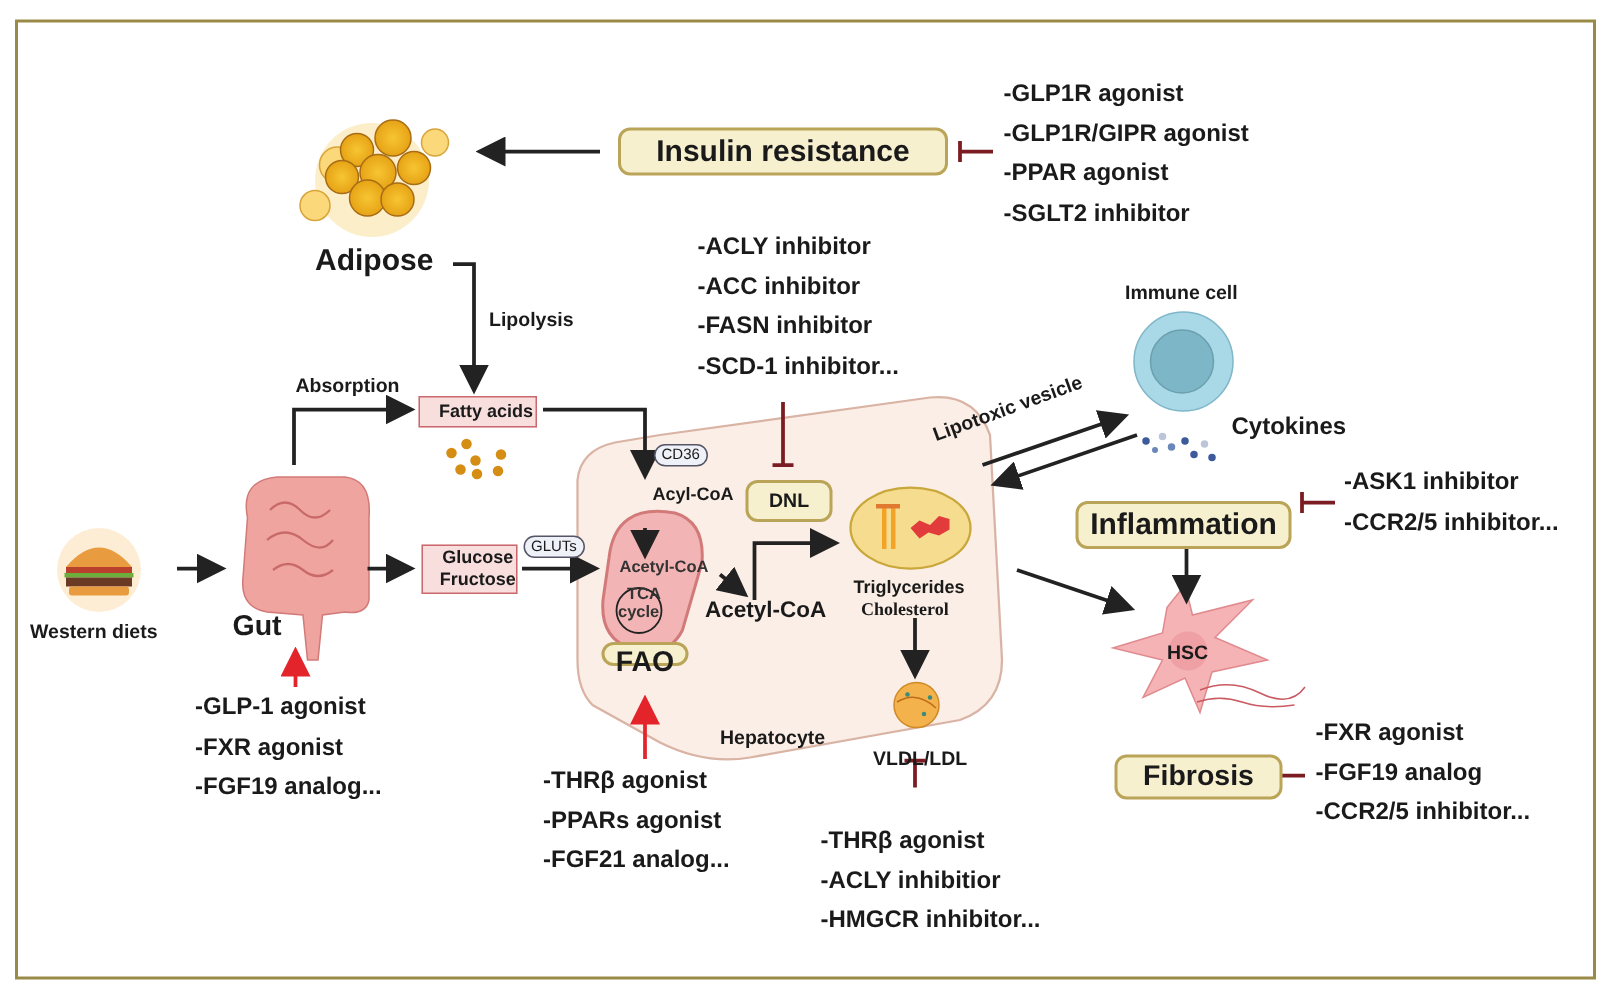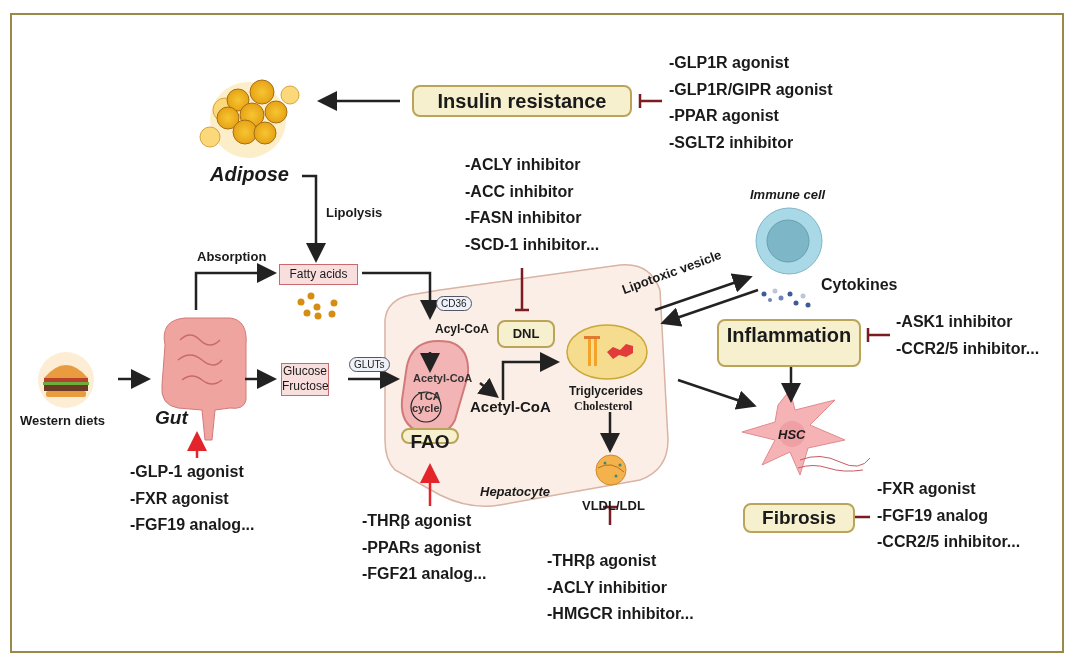--- a/index.html
+++ b/index.html
@@ -2,23 +2,23 @@
 <html><head>
 <meta charset="utf-8">
 <style>
   html,body{margin:0;padding:0;background:#fff;}
   body{width:1080px;height:667px;position:relative;overflow:hidden;font-family:"Liberation Sans",sans-serif;color:#1a1a1a;}
   .frame{position:absolute;left:10px;top:13px;width:1054px;height:640px;border:2px solid #9a8a48;box-sizing:border-box;}
   svg.canvas{position:absolute;left:0;top:0;}
   .t{position:absolute;white-space:nowrap;font-weight:bold;}
   .drug{font-size:16px;line-height:26.5px;font-weight:bold;}
   .box{position:absolute;background:#f6f0cf;border:2px solid #b9a458;border-radius:8px;font-weight:bold;text-align:center;box-sizing:border-box;}
-  .pbox{position:absolute;background:#f9dede;border:1.5px solid #c9696e;font-weight:normal;text-align:center;font-size:12px;box-sizing:border-box;line-height:15px;}
+  .pbox{position:absolute;background:#f9dede;border:1.5px solid #c9696e;font-weight:bold;text-align:center;font-size:12px;box-sizing:border-box;line-height:15px;padding-left:11px;}
   .pill{position:absolute;border:1px solid #556;border-radius:9px;background:#eef1f8;font-size:10px;padding:0 4px;line-height:13px;}
-  .ital{font-style:italic;}
+  .ital{}
 </style>
 </head>
 <body>
 
 <div class="frame"></div>
 
 <svg class="canvas" width="1080" height="667">
   <defs>
     <marker id="ah" markerWidth="8" markerHeight="8" refX="6" refY="4" orient="auto">
         <path d="M0,0 L8,4 L0,8 z" fill="#222"></path>
@@ -142,25 +142,25 @@
     <path d="M522,268 L522,310 M515,310 L529,310"></path>
     <path d="M868,335 L890,335 M868,328 L868,342"></path>
     <path d="M848,517 L870,517 M848,510 L848,524"></path>
     <path d="M603,507 L617,507 M610,507 L610,525"></path>
   </g>
 </svg>
 
 <div class="box" style="left:412px;top:85px;width:220px;height:32px;font-size:20px;line-height:28px;"><span>Insulin resistance</span></div>
 <div class="box" style="left:497px;top:320px;width:58px;height:28px;font-size:13px;line-height:24px;"><span>DNL</span></div>
 <div class="box" style="left:401px;top:428px;width:58px;height:16px;font-size:19px;line-height:24px;"><span>FAO</span></div>
-<div class="box" style="left:717px;top:319px;width:144px;height:48px;font-size:20px;line-height:28px;"><span>Inflammation</span></div>
+<div class="box" style="left:717px;top:334px;width:144px;height:32px;font-size:20px;line-height:28px;"><span>Inflammation</span></div>
 <div class="box" style="left:743px;top:503px;width:112px;height:30px;font-size:19px;line-height:26px;"><span>Fibrosis</span></div>
 
 <div class="pbox" style="left:279px;top:264px;width:79px;height:21px;line-height:18px;"><span>Fatty acids</span></div>
-<div class="pbox" style="left:281px;top:363px;width:48px;height:33px;">
+<div class="pbox" style="left:281px;top:363px;width:64px;height:33px;">
   <div>Glucose</div>
   <div>Fructose</div>
 </div>
 
 <div class="pill" style="left:436px;top:296px;">CD36</div>
 <div class="pill" style="left:349px;top:357px;">GLUTs</div>
 
 <div class="t ital" style="left:210px;top:163px;font-size:20px;">Adipose</div>
 <div class="t" style="left:326px;top:205px;font-size:13px;">Lipolysis</div>
 <div class="t" style="left:197px;top:249px;font-size:13px;">Absorption</div>

